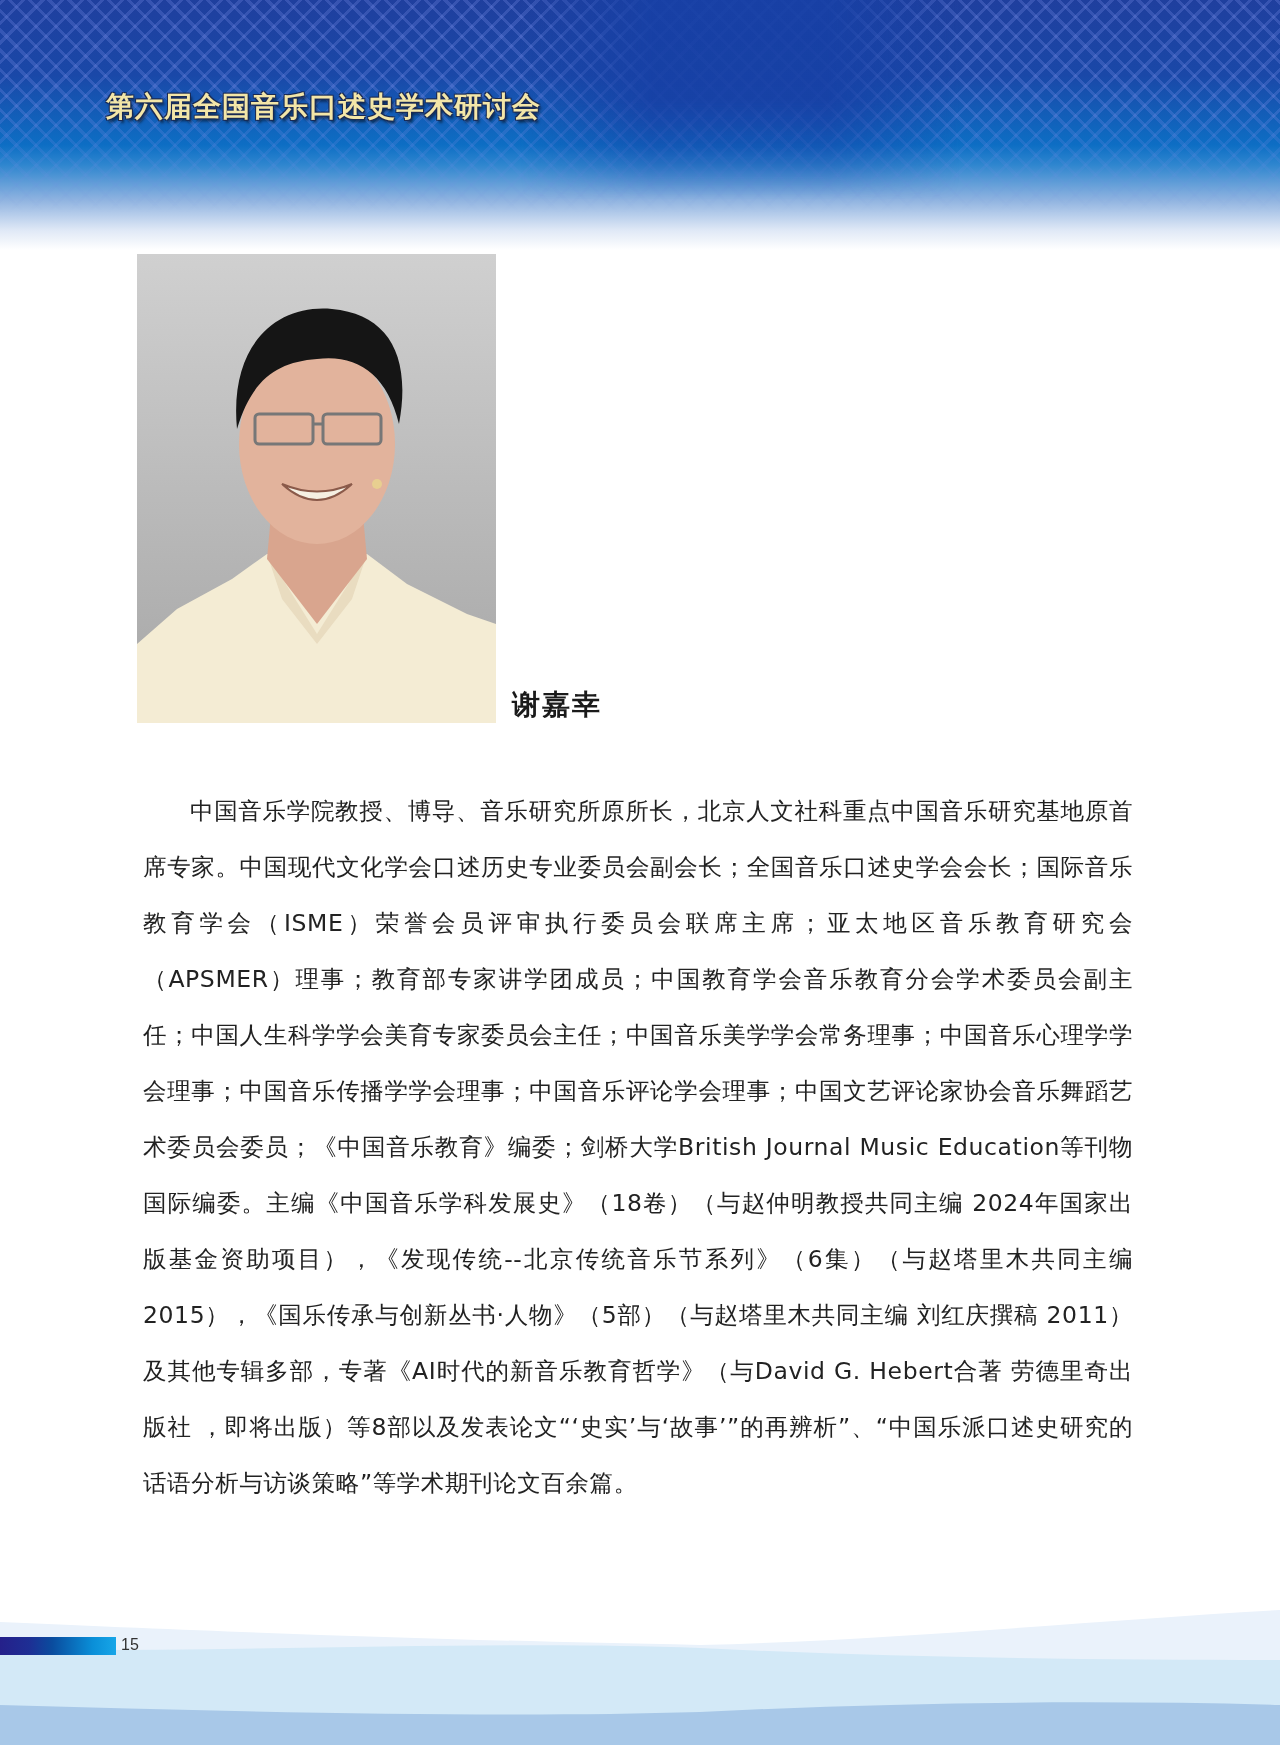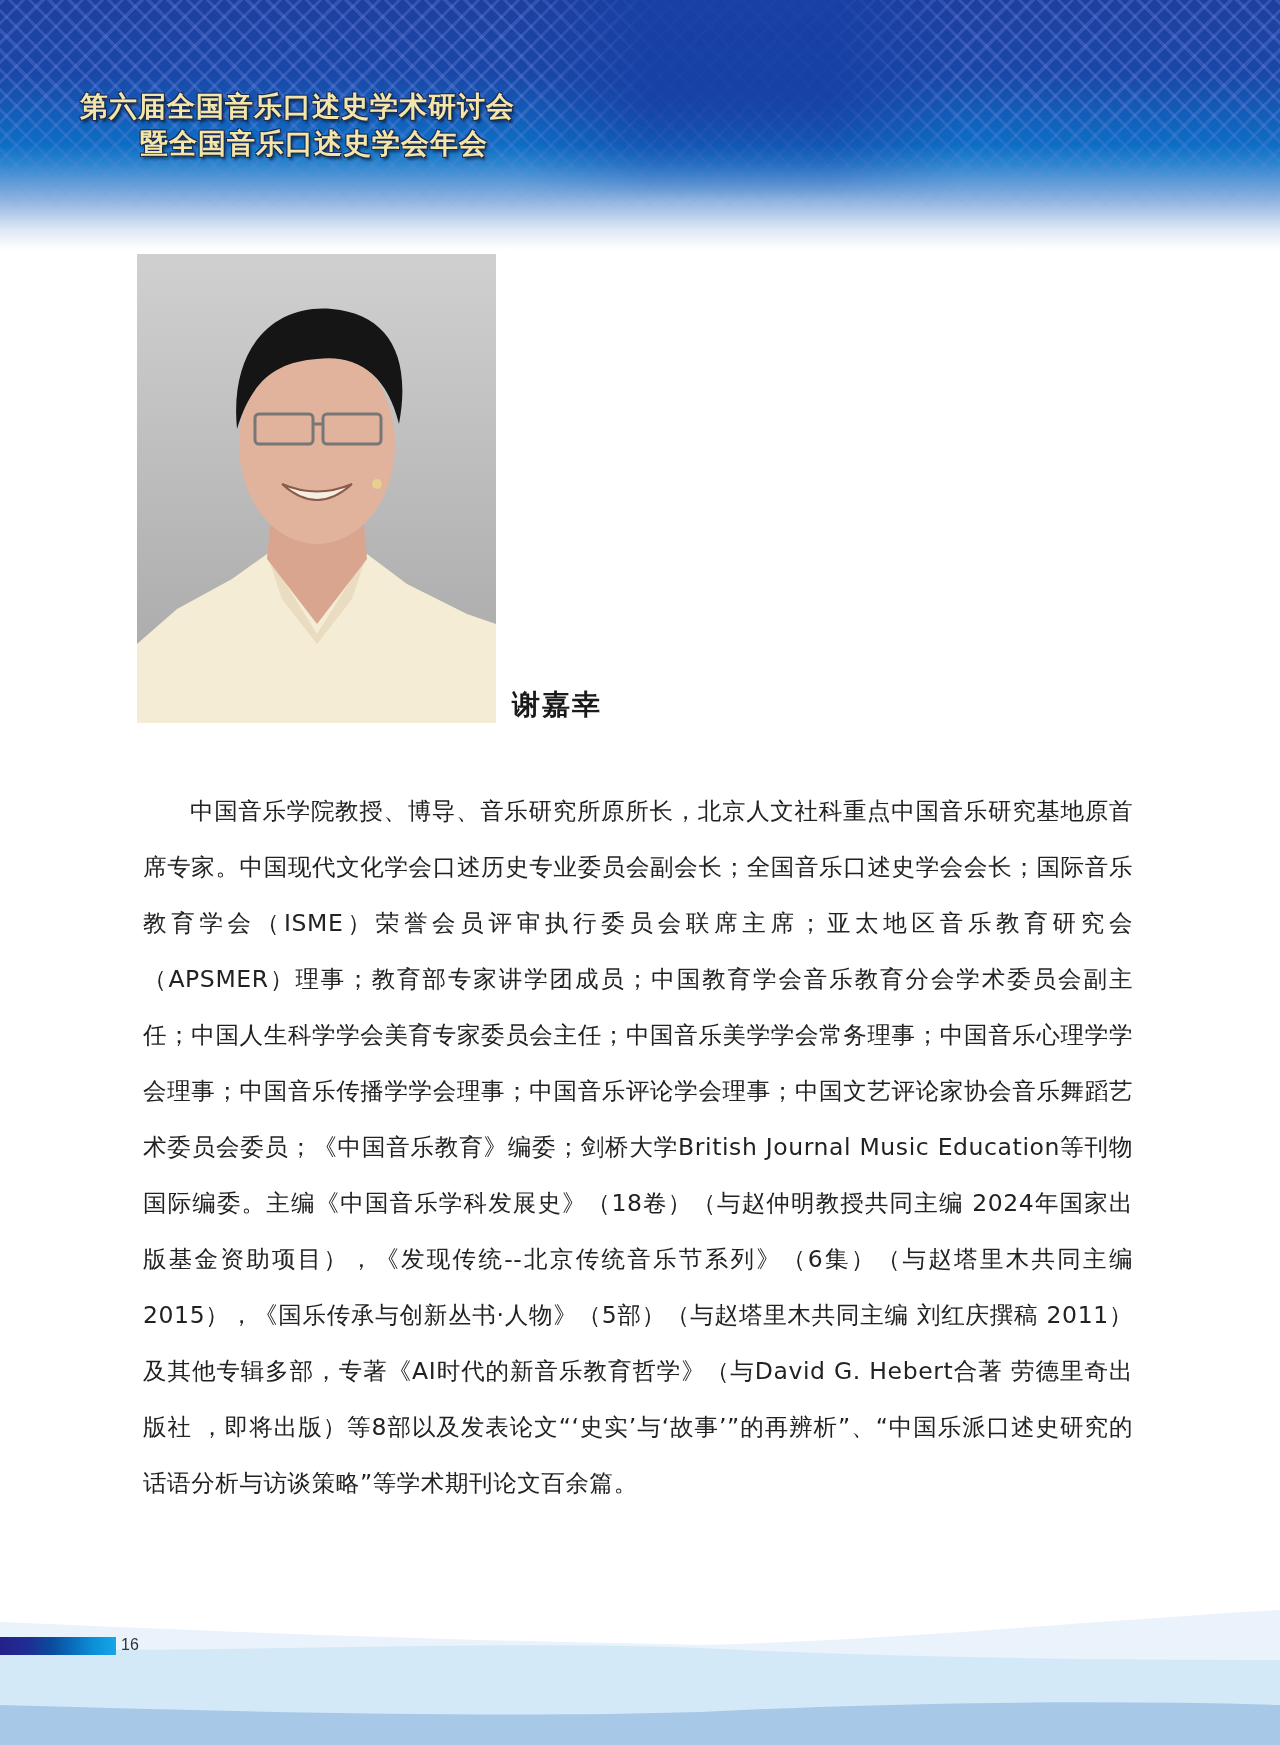--- a/index.html
+++ b/index.html
@@ -26,21 +26,21 @@
     background: linear-gradient(90deg, rgba(23,64,165,0) 0%, rgba(23,64,165,0.9) 30%, rgba(23,64,165,0.9) 70%, rgba(23,64,165,0) 100%);
     -webkit-mask-image: linear-gradient(180deg, #000 0%, #000 40%, transparent 80%);
     mask-image: linear-gradient(180deg, #000 0%, #000 40%, transparent 80%);
   }
   .title {
     position: absolute; left: 0; top: 88px; width: 640px;
     font-weight: bold; font-size: 28px; letter-spacing: 1px; line-height: 37px;
     color: #f3e6a8;
     text-shadow: 1px 1px 0 #1b2a52, -1px -1px 0 #1b2a52, 1px -1px 0 #1b2a52, -1px 1px 0 #1b2a52, 2px 3px 3px rgba(0,0,0,0.6);
   }
-  .title .l1 { display: block; margin-left: 80px; }
+  .title .l1 { display: block; margin-left: 106px; }
   .title .l2 { display: block; margin-left: 140px; }
   .photo {
     position: absolute; left: 137px; top: 254px; width: 359px; height: 469px;
     background: linear-gradient(180deg, #cfcfcf 0%, #bdbdbd 40%, #a9a9a9 100%);
     overflow: hidden;
   }
   .photo svg { width: 100%; height: 100%; display: block; }
   .name {
     position: absolute; left: 512px; top: 686px;
     font-size: 28px; font-weight: bold; color: #1a1a1a; letter-spacing: 2px;
@@ -66,21 +66,20 @@
   }
 </style>
 </head>
 <body>
 
 <div class="header">
   <div class="header-pattern"></div>
   <div class="header-pattern-mid"></div>
   <div class="title">
     <span class="l1">第六届全国音乐口述史学术研讨会</span>
-    <span class="l2">暨全国音乐口述史学会年会</span>
   </div>
 </div>
 
 <div class="photo">
   <svg viewBox="0 0 359 469">
     <defs>
       <linearGradient id="bg" x1="0" y1="0" x2="0" y2="1">
         <stop offset="0" stop-color="#d0d0d0"></stop>
         <stop offset="1" stop-color="#a6a6a6"></stop>
       </linearGradient>
@@ -112,13 +111,13 @@
 
 <div class="footer">
   <svg viewBox="0 0 1280 155" preserveAspectRatio="none">
     <path d="M0 32 C300 45 450 50 700 55 C900 50 1100 30 1280 20 L1280 155 L0 155 Z" fill="#eaf2fb"></path>
     <path d="M0 60 C250 62 500 50 700 58 C900 68 1100 70 1280 70 L1280 155 L0 155 Z" fill="#d3e9f7"></path>
     <path d="M0 115 C250 122 500 128 700 122 C900 112 1100 110 1280 115 L1280 155 L0 155 Z" fill="#a8c8e8"></path>
   </svg>
 </div>
 
 <div class="page-bar"></div>
-<div class="page-number">16</div>
+<div class="page-number">15</div>
 
 </body></html>

